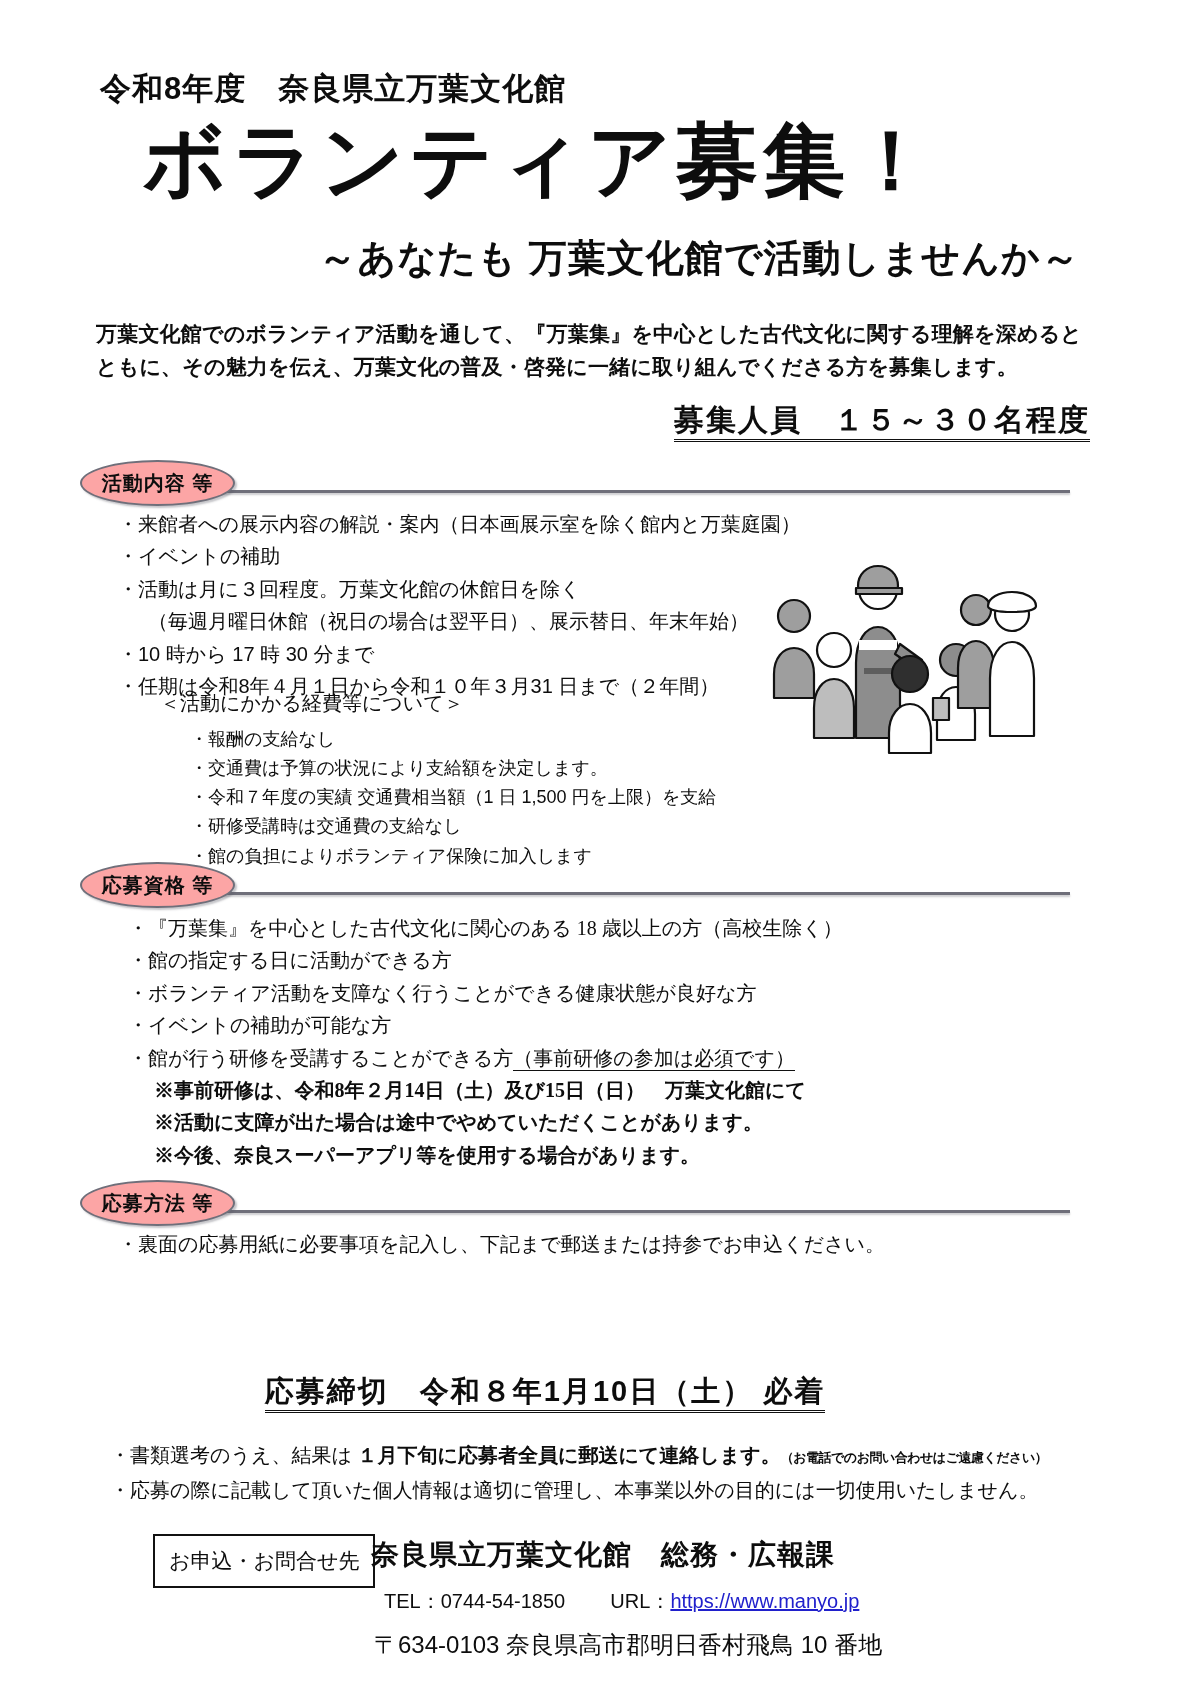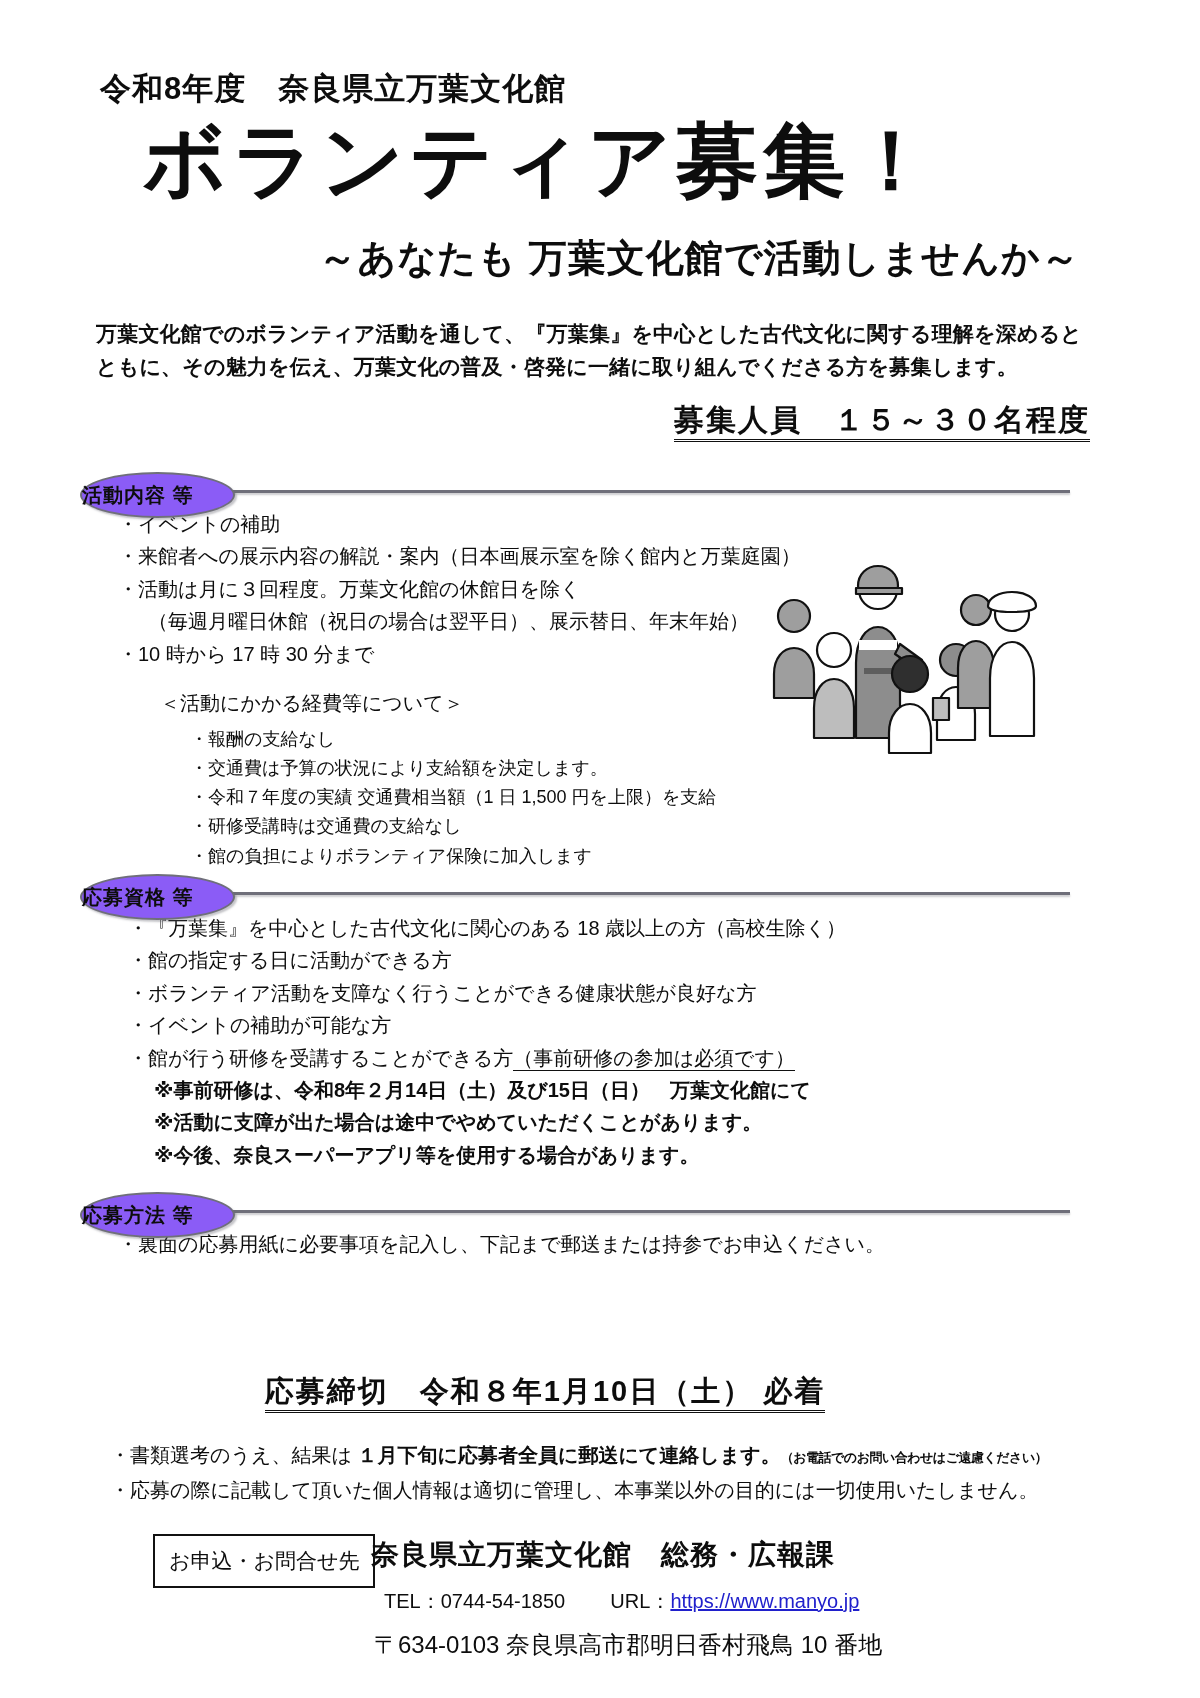--- a/index.html
+++ b/index.html
@@ -47,27 +47,27 @@
     font-size:30px;font-weight:bold;letter-spacing:2px;
   }
   .recruit span{
     border-bottom:3px double #111;
     padding-bottom:3px;
   }
 
   
   .section-head{position:absolute;height:46px;}
   .section-head .ellipse{
-    position:absolute;left:0;top:12px;
+    position:absolute;left:0;top:0;
     width:155px;height:46px;
     border:2.5px solid #6f6f7a;
     border-radius:50%;
-    background:#8b5cf6;
+    background:#fca5a5;
     box-sizing:border-box;
-    display:flex;align-items:center;
+    display:flex;align-items:center;justify-content:center;
     box-shadow:2px 2px 2px rgba(90,90,100,.35);
     z-index:2;
   }
   .section-head .ellipse span{
     font-size:20px;font-weight:bold;letter-spacing:1px;white-space:nowrap;
   }
   .section-head .rule{
     position:absolute;left:140px;top:30px;
     height:2.5px;background:#6f6f7a;
     box-shadow:0 2px 2px rgba(90,90,100,.3);
@@ -150,25 +150,26 @@
   </div>
 
   <div class="section-head" style="left:80px;top:460px;width:1010px;">
     <div class="ellipse">
       <span>活動内容 等</span>
     </div>
     <div class="rule" style="width:850px;"></div>
   </div>
 
   <div class="list" style="left:118px;top:508px;">
+    <div class="li">・来館者への展示内容の解説・案内（日本画展示室を除く館内と万葉庭園）</div>
     <div class="li">・イベントの補助</div>
-    <div class="li">・来館者への展示内容の解説・案内（日本画展示室を除く館内と万葉庭園）</div>
     <div class="li">・活動は月に３回程度。万葉文化館の休館日を除く</div>
     <div class="cont">（毎週月曜日休館（祝日の場合は翌平日）、展示替日、年末年始）</div>
     <div class="li">・10 時から 17 時 30 分まで</div>
+    <div class="li">・任期は令和8年４月１日から令和１０年３月31 日まで（２年間）</div>
   </div>
 
   <div class="sub-head" style="left:160px;top:690px;">＜活動にかかる経費等について＞</div>
 
   <div class="sub-list" style="left:190px;top:725px;">
     <div class="li">・報酬の支給なし</div>
     <div class="li">・交通費は予算の状況により支給額を決定します。</div>
     <div class="li">・令和７年度の実績 交通費相当額（1 日 1,500 円を上限）を支給</div>
     <div class="li">・研修受講時は交通費の支給なし</div>
     <div class="li">・館の負担によりボランティア保険に加入します</div>
@@ -209,21 +210,21 @@
     </svg>
   </div>
 
   <div class="section-head" style="left:80px;top:862px;width:1010px;">
     <div class="ellipse">
       <span>応募資格 等</span>
     </div>
     <div class="rule" style="width:850px;"></div>
   </div>
 
-  <div class="list" style="left:128px;top:912px;">
+  <div class="list" style="left:128px;top:912px;font-family:Liberation Serif, serif;">
     <div class="li">・『万葉集』を中心とした古代文化に関心のある 18 歳以上の方（高校生除く）</div>
     <div class="li">・館の指定する日に活動ができる方</div>
     <div class="li">・ボランティア活動を支障なく行うことができる健康状態が良好な方</div>
     <div class="li">・イベントの補助が可能な方</div>
     <div class="li"><span>・館が行う研修を受講することができる方</span><span class="u-line">（事前研修の参加は必須です）</span></div>
     <div class="note-line" style="padding-left:26px;">※事前研修は、令和8年２月14日（土）及び15日（日）　万葉文化館にて</div>
     <div class="note-line" style="padding-left:26px;">※活動に支障が出た場合は途中でやめていただくことがあります。</div>
     <div class="note-line" style="padding-left:26px;">※今後、奈良スーパーアプリ等を使用する場合があります。</div>
   </div>
 

